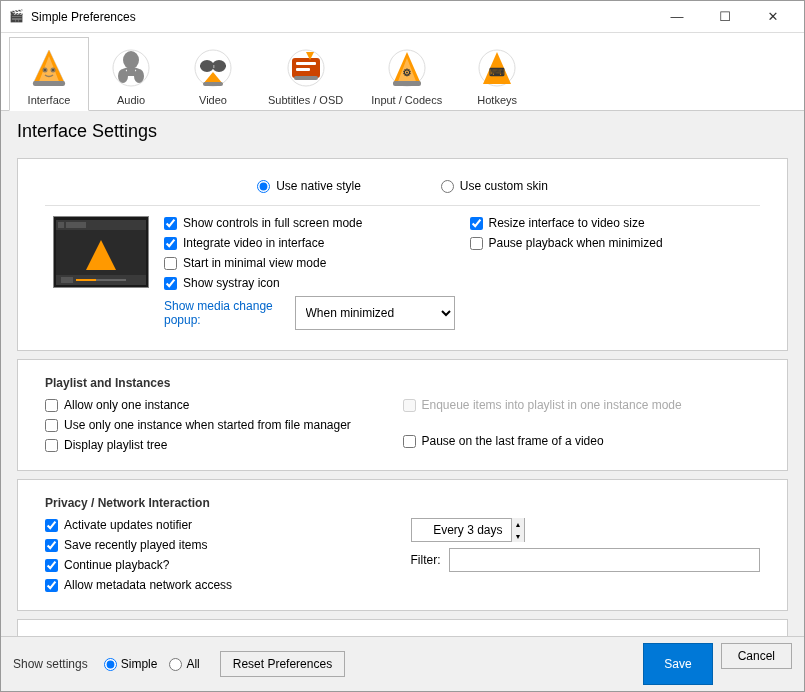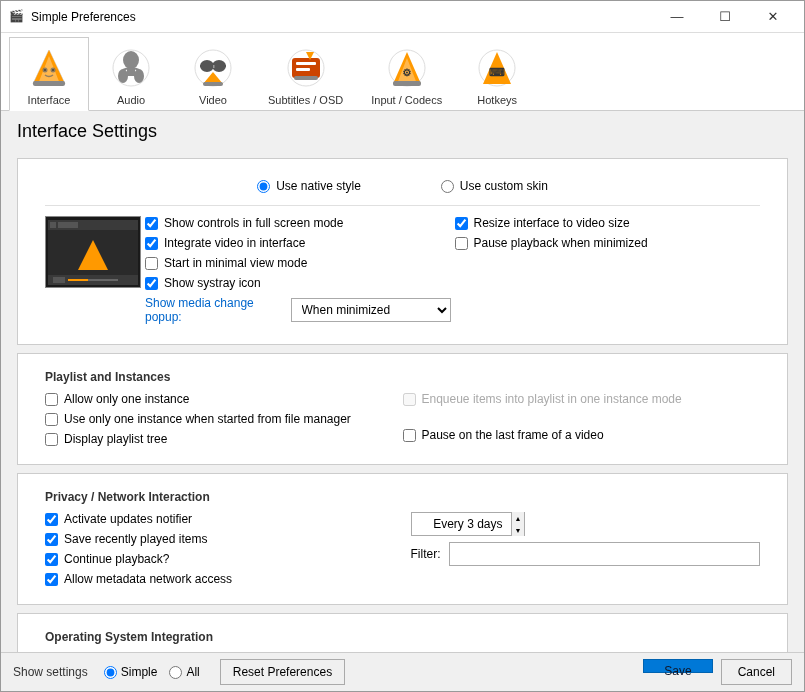--- a/index.html
+++ b/index.html
@@ -163,21 +163,21 @@
       align-items: center;
       gap: 10px;
       margin-top: 4px;
     }
     .dropdown-label { color: #0066cc; font-size: 12px; }
     select {
       border: 1px solid #aaa;
       padding: 2px 6px;
       font-size: 12px;
       background: #fff;
-      height: 24px;
+      height: 34px;
       min-width: 160px;
     }
 
     .section-header {
       font-size: 12px;
       font-weight: bold;
       color: #333;
       margin-bottom: 8px;
       margin-top: 4px;
     }
@@ -276,26 +276,26 @@
       cursor: pointer;
       height: 26px;
       margin-left: 8px;
     }
     .bottom-right {
       display: flex;
       gap: 8px;
     }
     .btn-save {
       background: #0078d7;
-      color: #0f172a;
+      color: #ffffff;
       border: 1px solid #0063b1;
       padding: 4px 20px;
       font-size: 12px;
       cursor: pointer;
-      height: 14px;
+      height: 42px;
     }
     .btn-cancel {
       background: #f0f0f0;
       border: 1px solid #aaa;
       padding: 4px 16px;
       font-size: 12px;
       cursor: pointer;
       height: 26px;
     }
 
@@ -435,21 +435,21 @@
           <label class="radio-option">
             <input type="radio" name="style" checked="" style="">
             <span>Use native style</span>
           </label>
           <label class="radio-option">
             <input type="radio" name="style" style="">
             <span>Use custom skin</span>
           </label>
         </div>
 
-        <div style="display:flex; gap:4px; margin-bottom:8px;">
+        <div style="display:flex; gap:15px; margin-bottom:8px;margin-left:8px;">
 
           <div style="flex-shrink:0;">
             <div class="vlc-preview">
               <svg width="90" height="65" viewBox="0 0 90 65">
                 <rect width="90" height="65" fill="#2a2a2a"></rect>
                 <rect x="0" y="0" width="90" height="10" fill="#3a3a3a"></rect>
 
                 <rect x="2" y="2" width="6" height="6" fill="#555"></rect>
                 <rect x="10" y="2" width="20" height="6" fill="#555"></rect>
 

